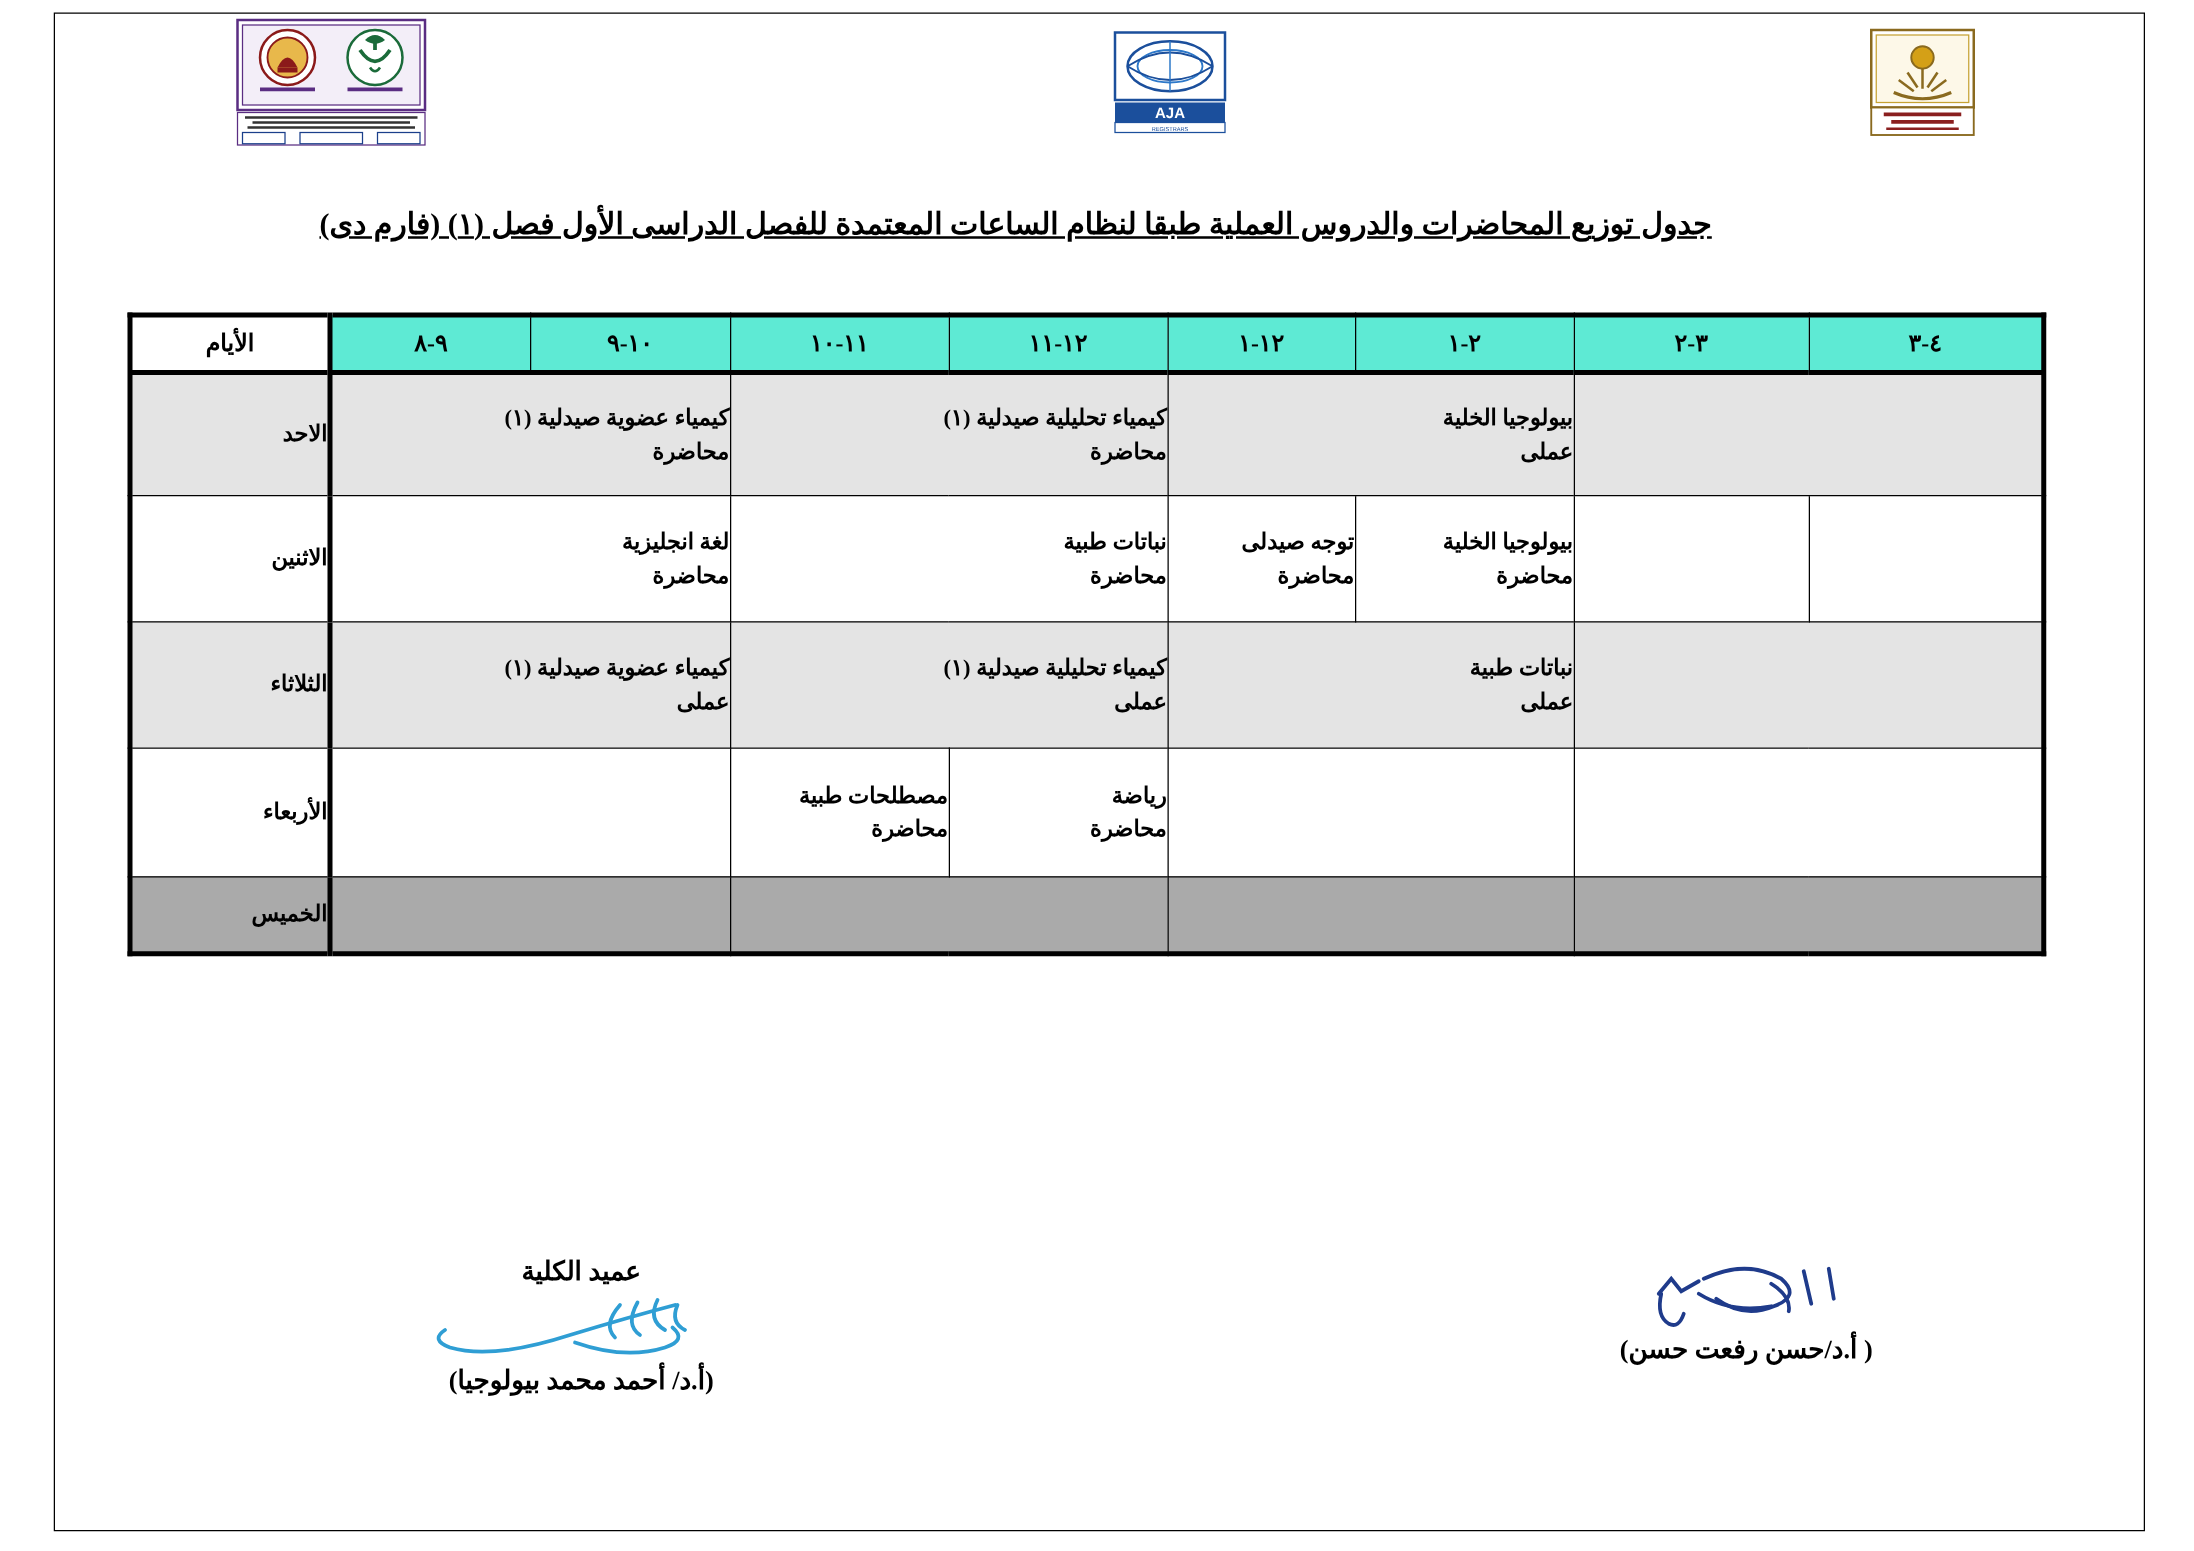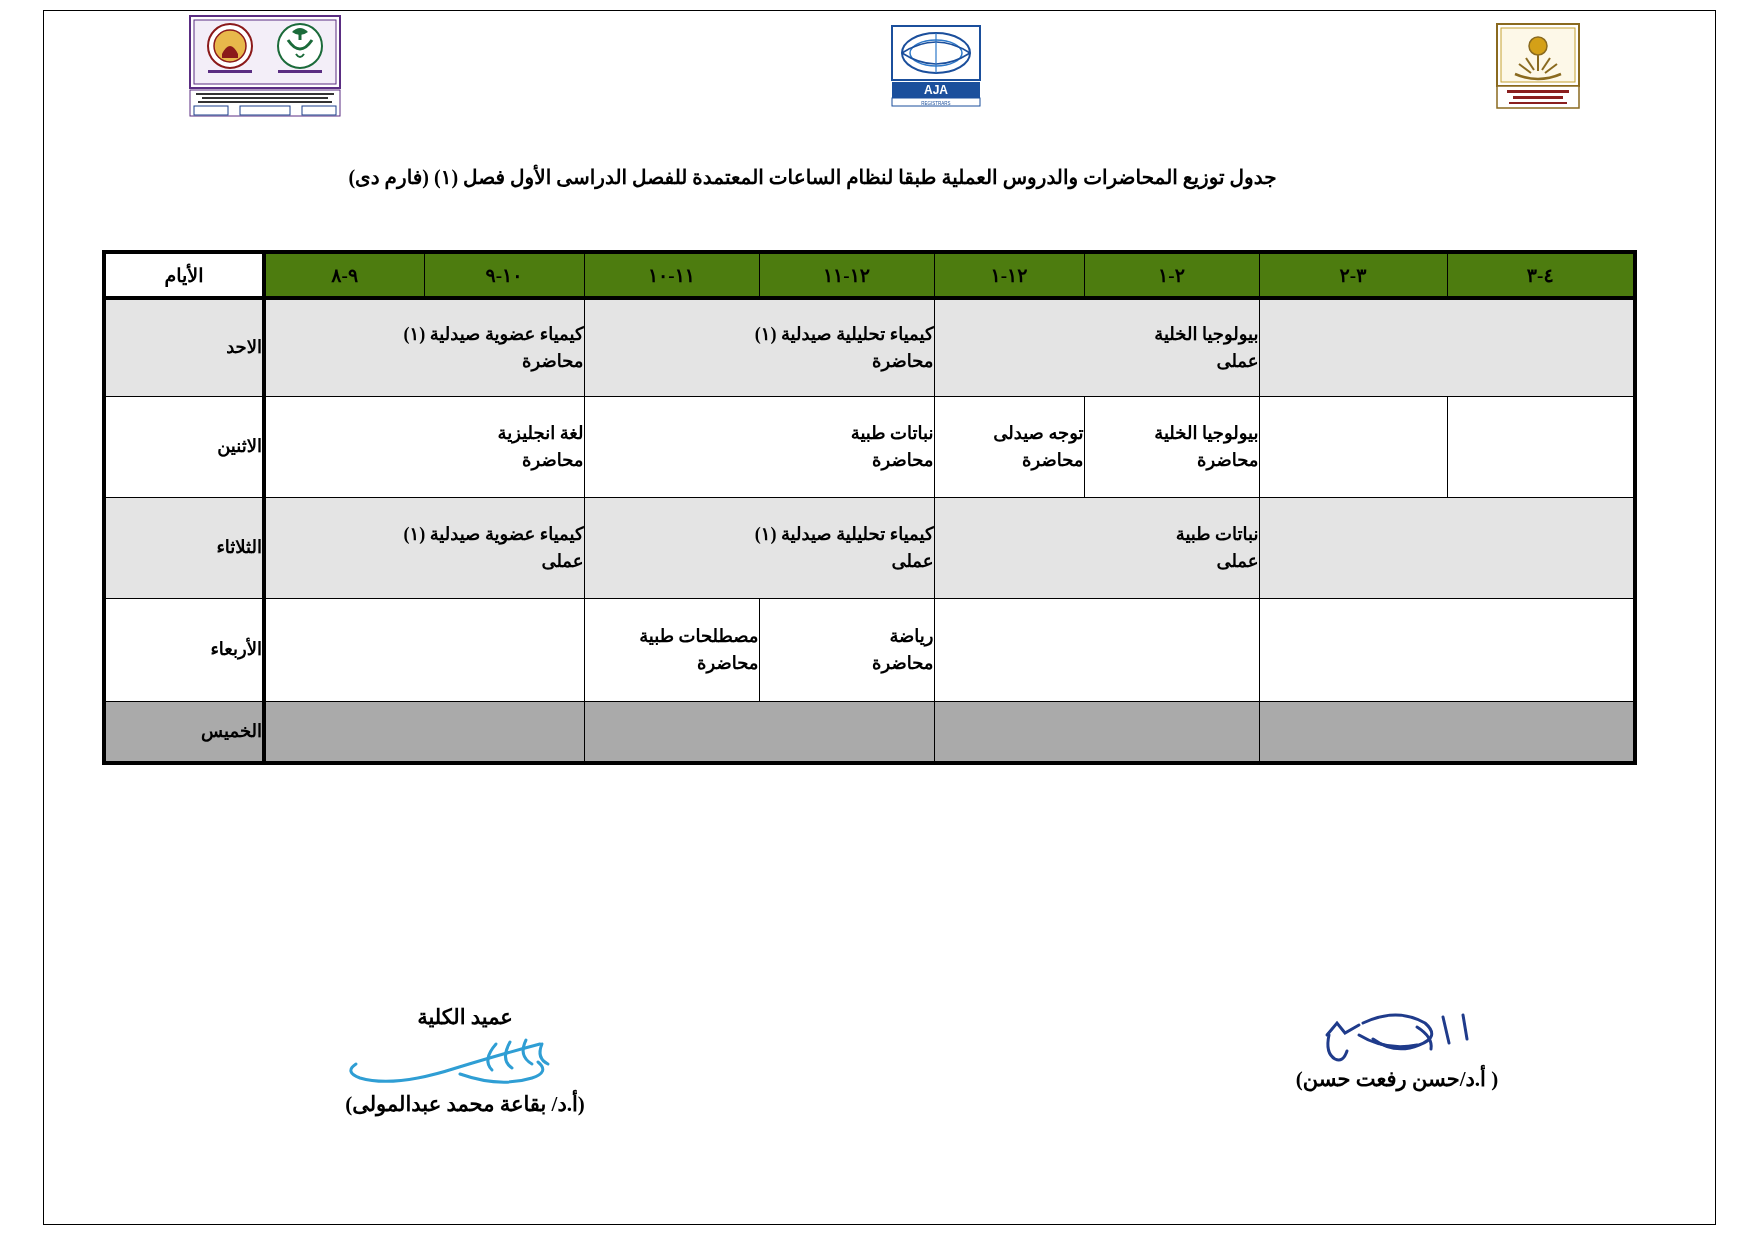--- a/index.html
+++ b/index.html
@@ -70,24 +70,25 @@
   }
 
   .title-block {
     position: absolute;
     left: 0;
     right: 0;
     top: 165px;
     text-align: center;
   }
   .title-l1 {
-    font-size: 20px;
+    font-size: 24px;
     font-weight: bold;
     margin-right: 130px;
     white-space: nowrap;
+    text-decoration: underline;
   }
   .title-l2 {
     font-size: 19px;
     font-weight: bold;
     margin-top: 10px;
     margin-right: 165px;
     white-space: nowrap;
   }
 
   
@@ -109,21 +110,21 @@
     font-weight: bold;
     padding: 0;
   }
   
   table.sched {
     border: 4px solid #000000;
   }
   .hdr-cell {
     height: 42px;
     font-size: 19px;
-    background: #4d7c0f;
+    background: #5eead4;
     border-bottom: 4px solid #000000 !important;
   }
   .day-cell {
     font-size: 19px;
     background: #ffffff;
     border-right: 4px solid #000000 !important;
     width: 160px;
   }
   .row-shaded .day-cell { background: #d4d4d4; }
   .row-shaded .slot     { background: #e4e4e4; }
@@ -396,15 +397,15 @@
         <g fill="none" stroke="#2f9ed4" stroke-width="3" stroke-linecap="round">
           <path d="M36 34 q-12 8 4 14 q34 10 96 -10 q46 -14 84 -24"></path>
           <path d="M140 44 q40 14 72 4 q18 -6 6 -16"></path>
           <path d="M176 14 q-14 16 -4 26"></path>
           <path d="M190 12 q-10 18 2 26"></path>
           <path d="M206 10 q-8 16 6 24"></path>
           <path d="M222 14 q-6 14 6 20"></path>
         </g>
       </svg>
     </div>
-    <div class="sig-name">(أ.د/ بقاعة محمد عبدالمولى)</div>
+    <div class="sig-name">(أ.د/ أحمد محمد بيولوجيا)</div>
   </div>
 </div>
 
 </body></html>

